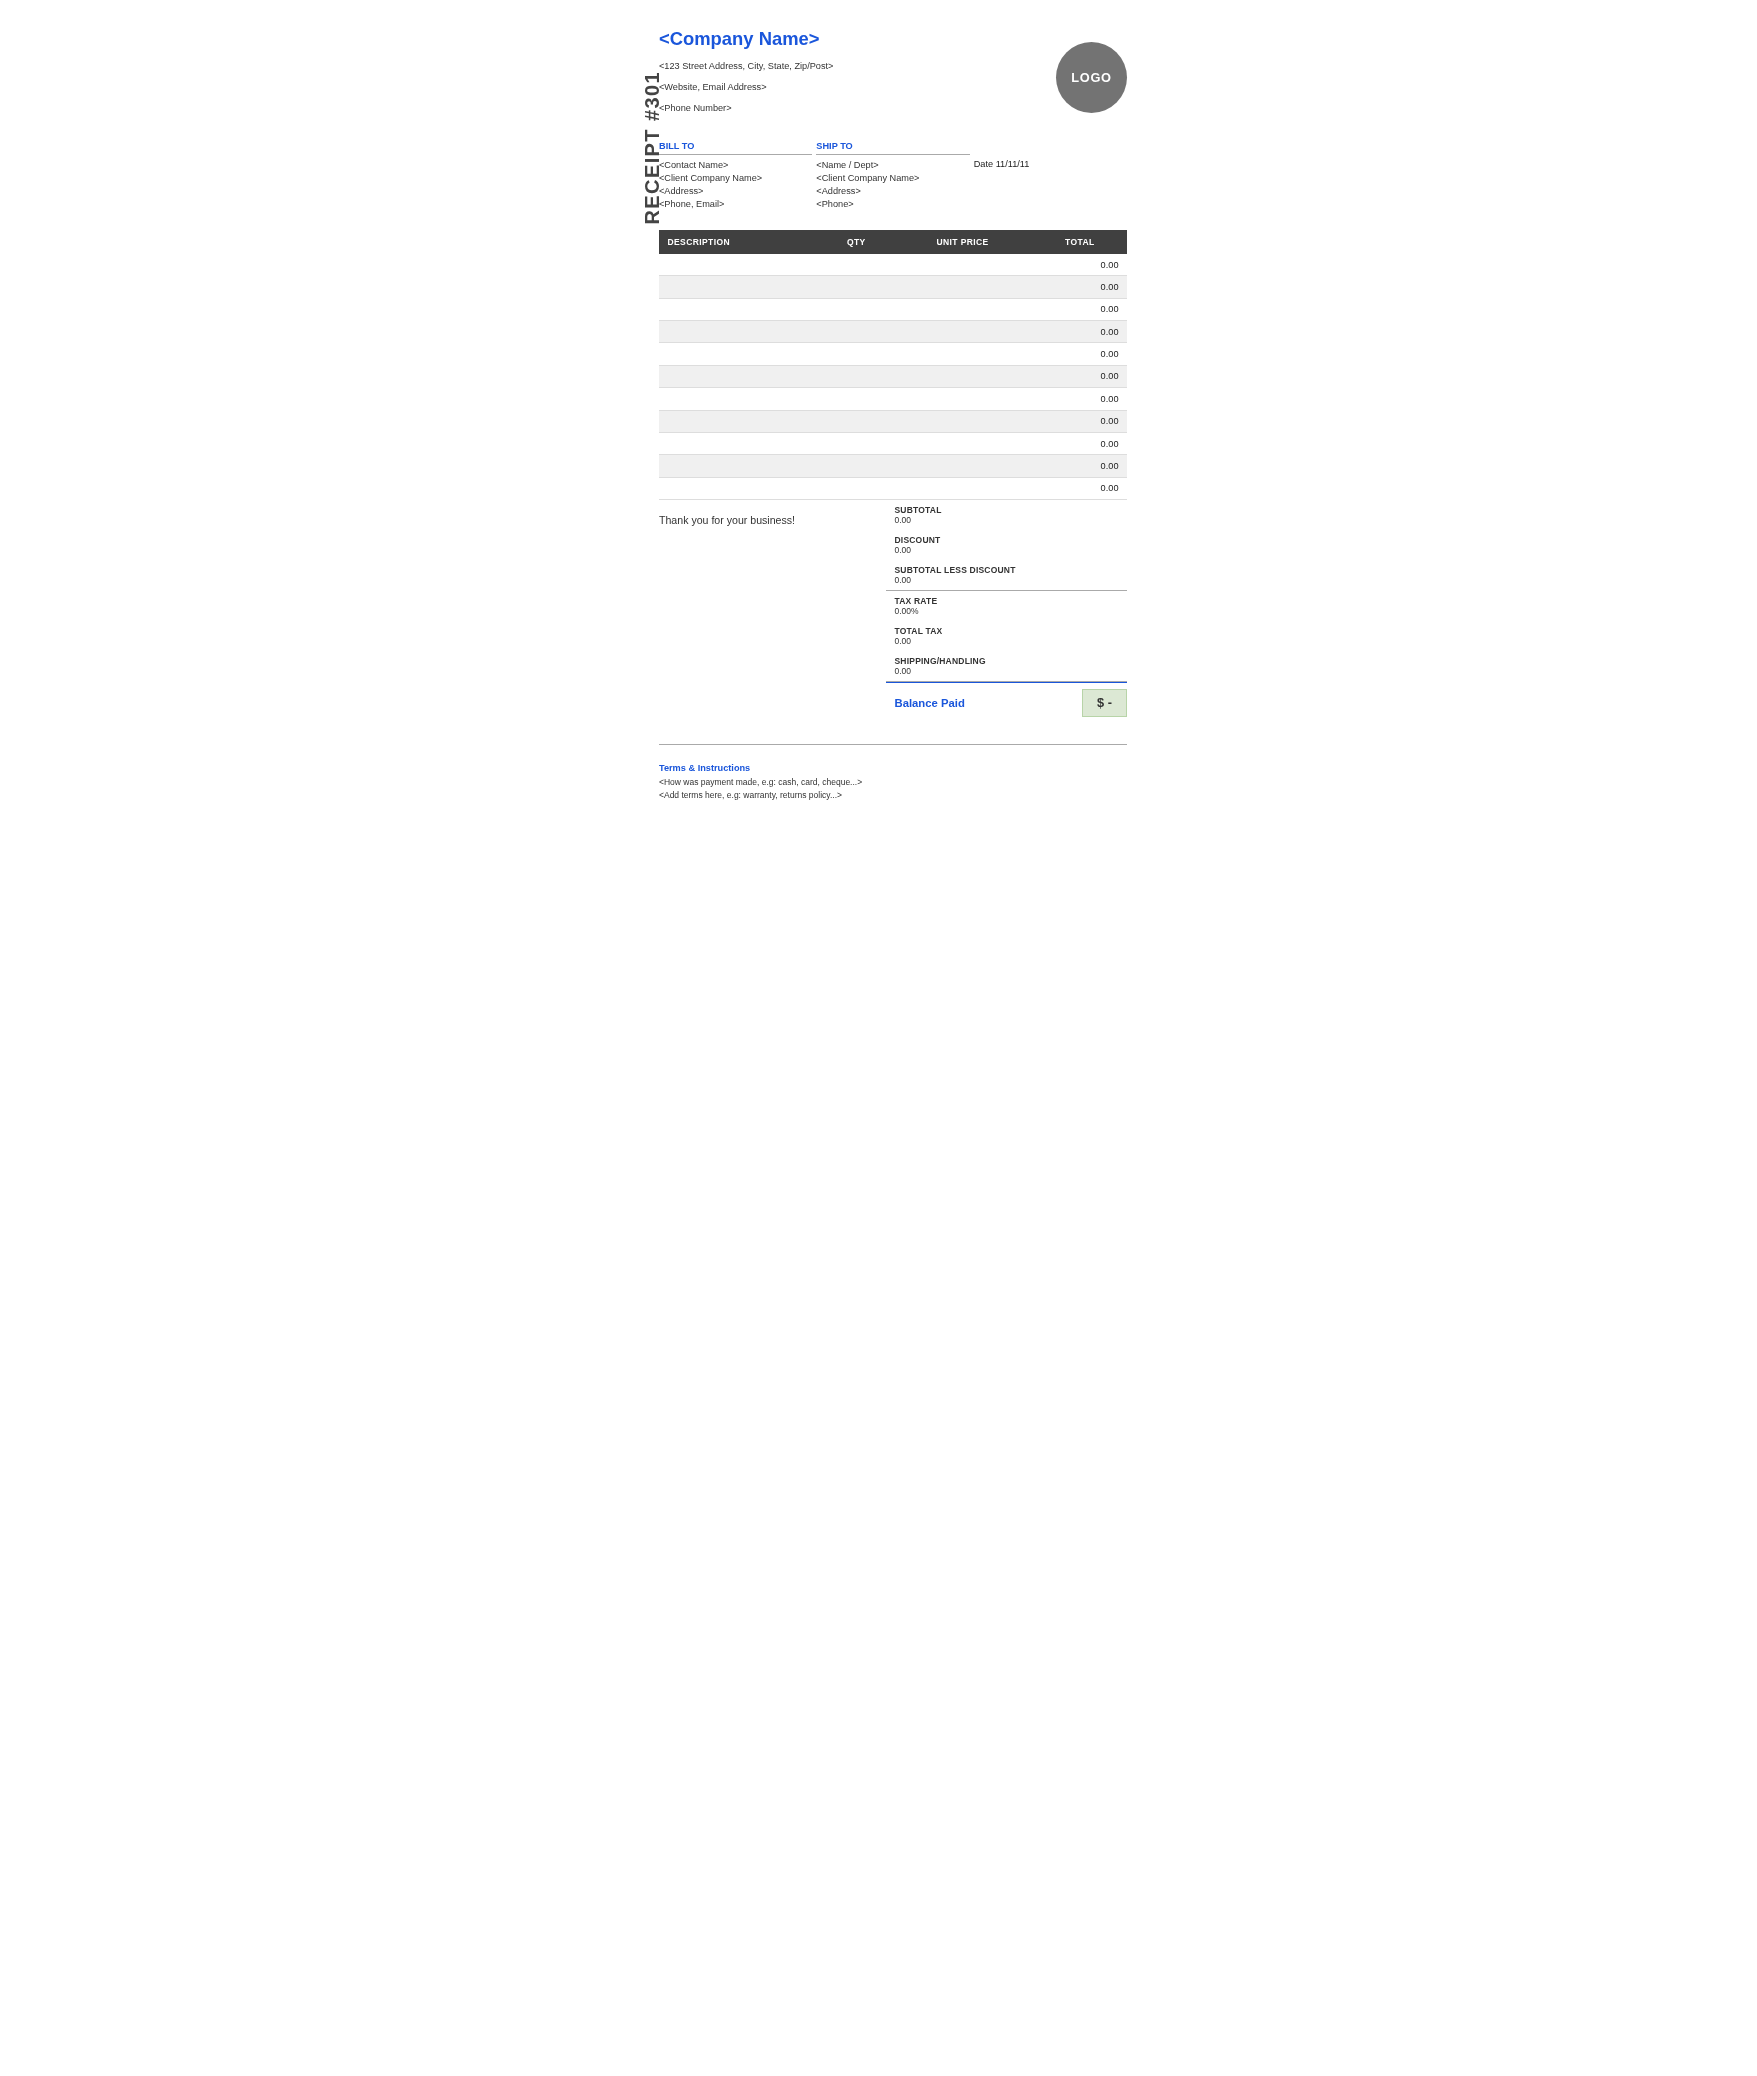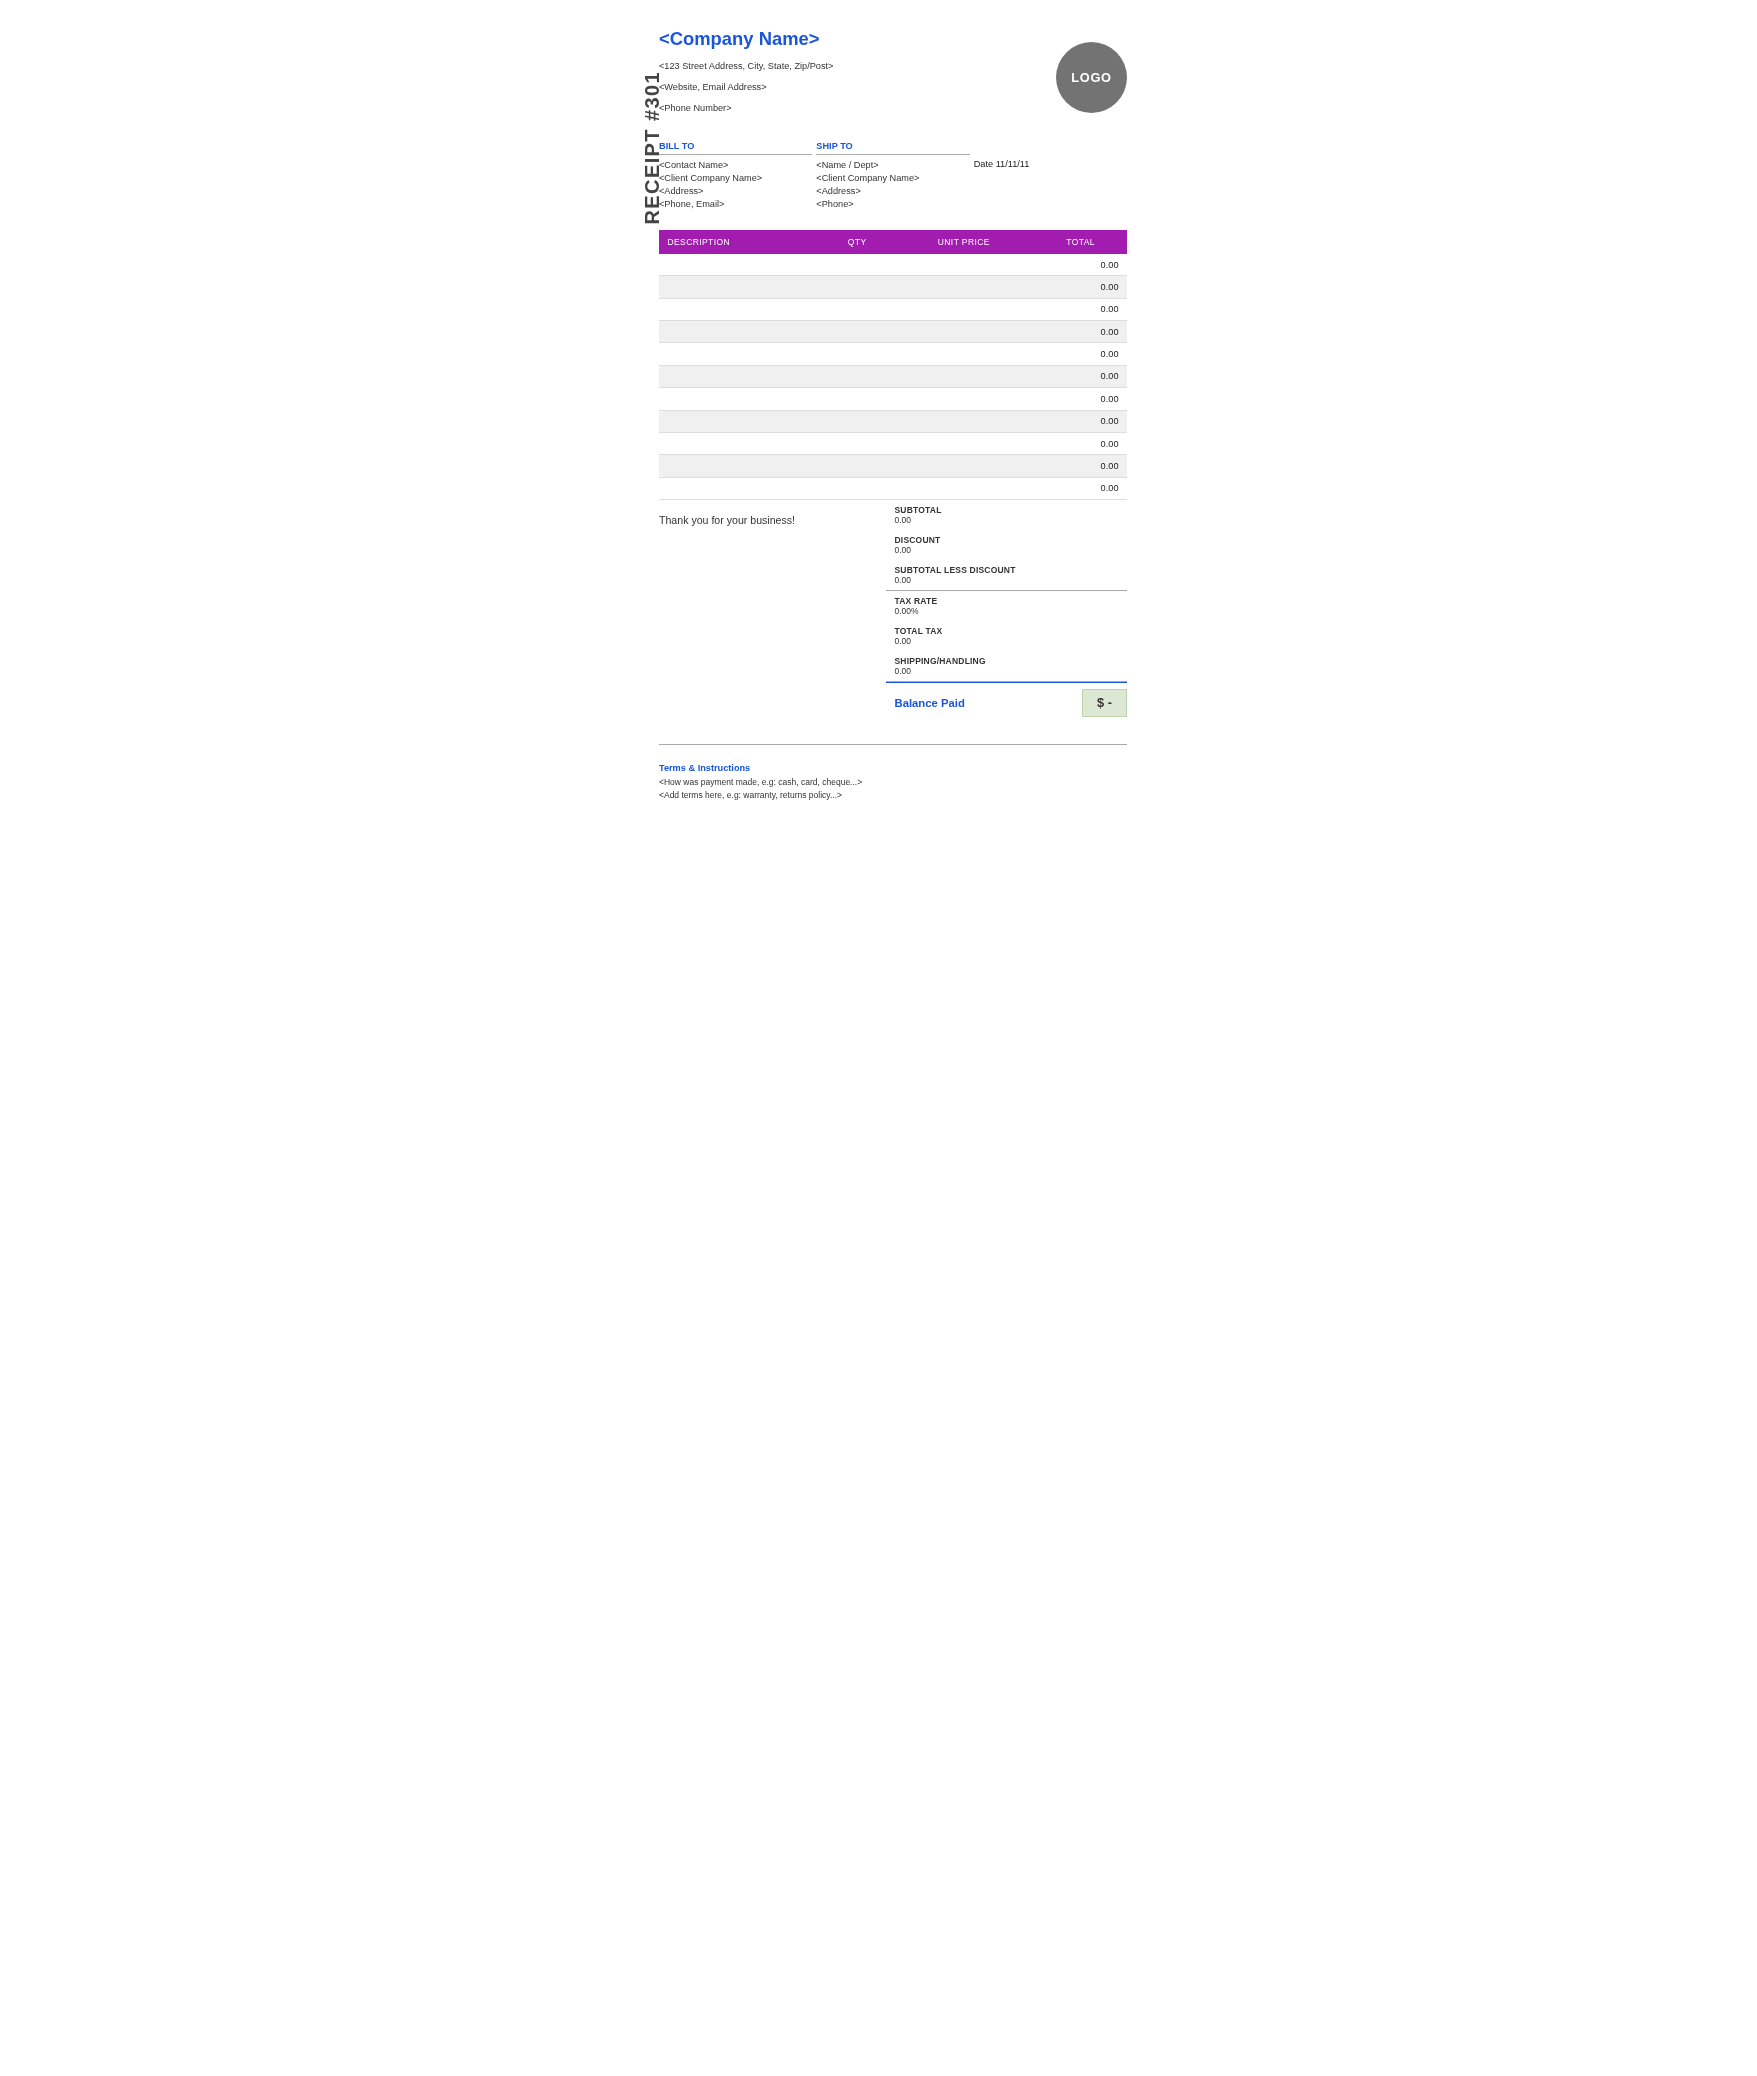--- a/index.html
+++ b/index.html
@@ -94,24 +94,24 @@
       padding-top: 18.4px;
       font-size: 9.2px;
     }
     
     .items-table {
       width: 100%;
       border-collapse: collapse;
       margin-bottom: 0;
     }
     .items-table thead tr th {
-      background: #a21caf;
+      background: #404040;
       color: #fff;
       font-size: 8.5px;
-      font-weight: normal;
+      font-weight: bold;
       padding: 7px 8.5px;
       text-align: center;
       letter-spacing: 0.4px;
     }
     .items-table thead tr th:first-child {
       text-align: left;
     }
     .items-table tbody tr:nth-child(even) {
       background: #f0f0f0;
     }

